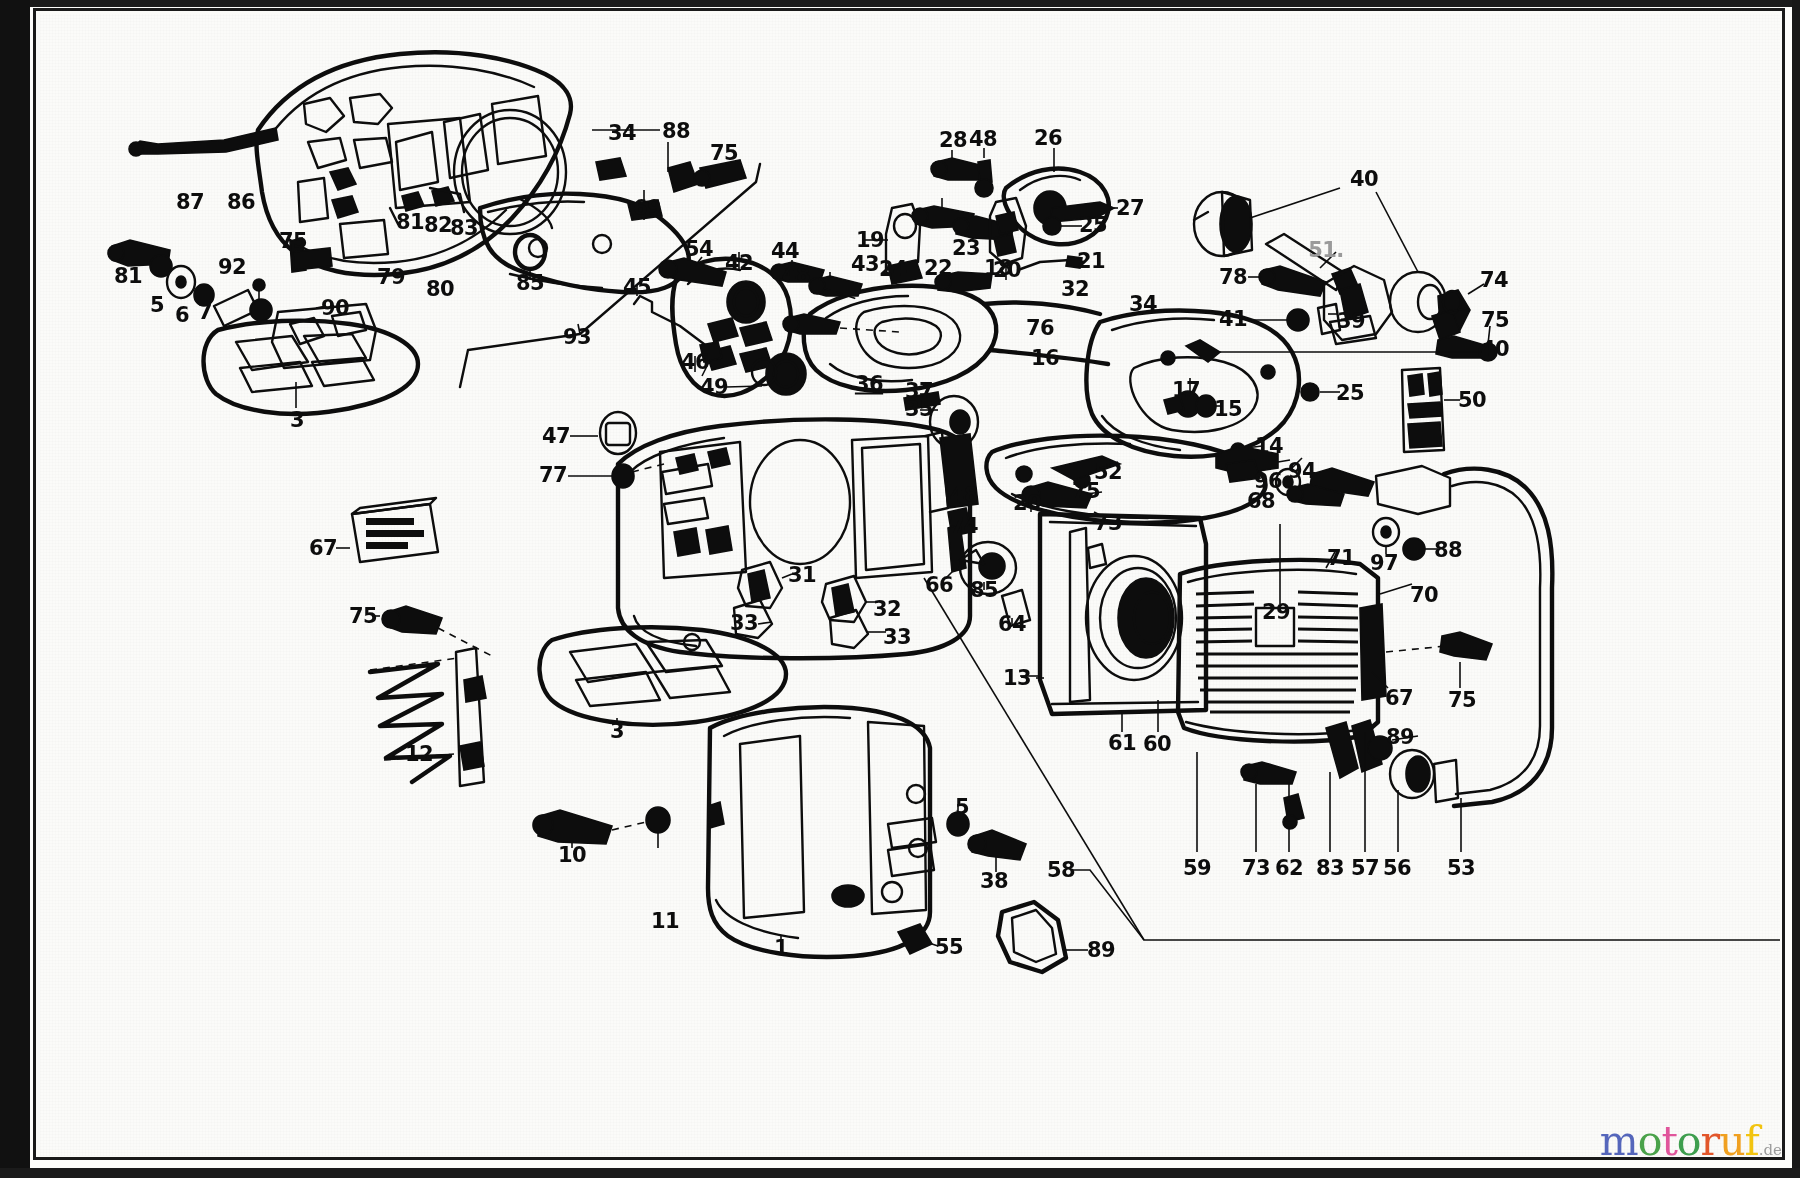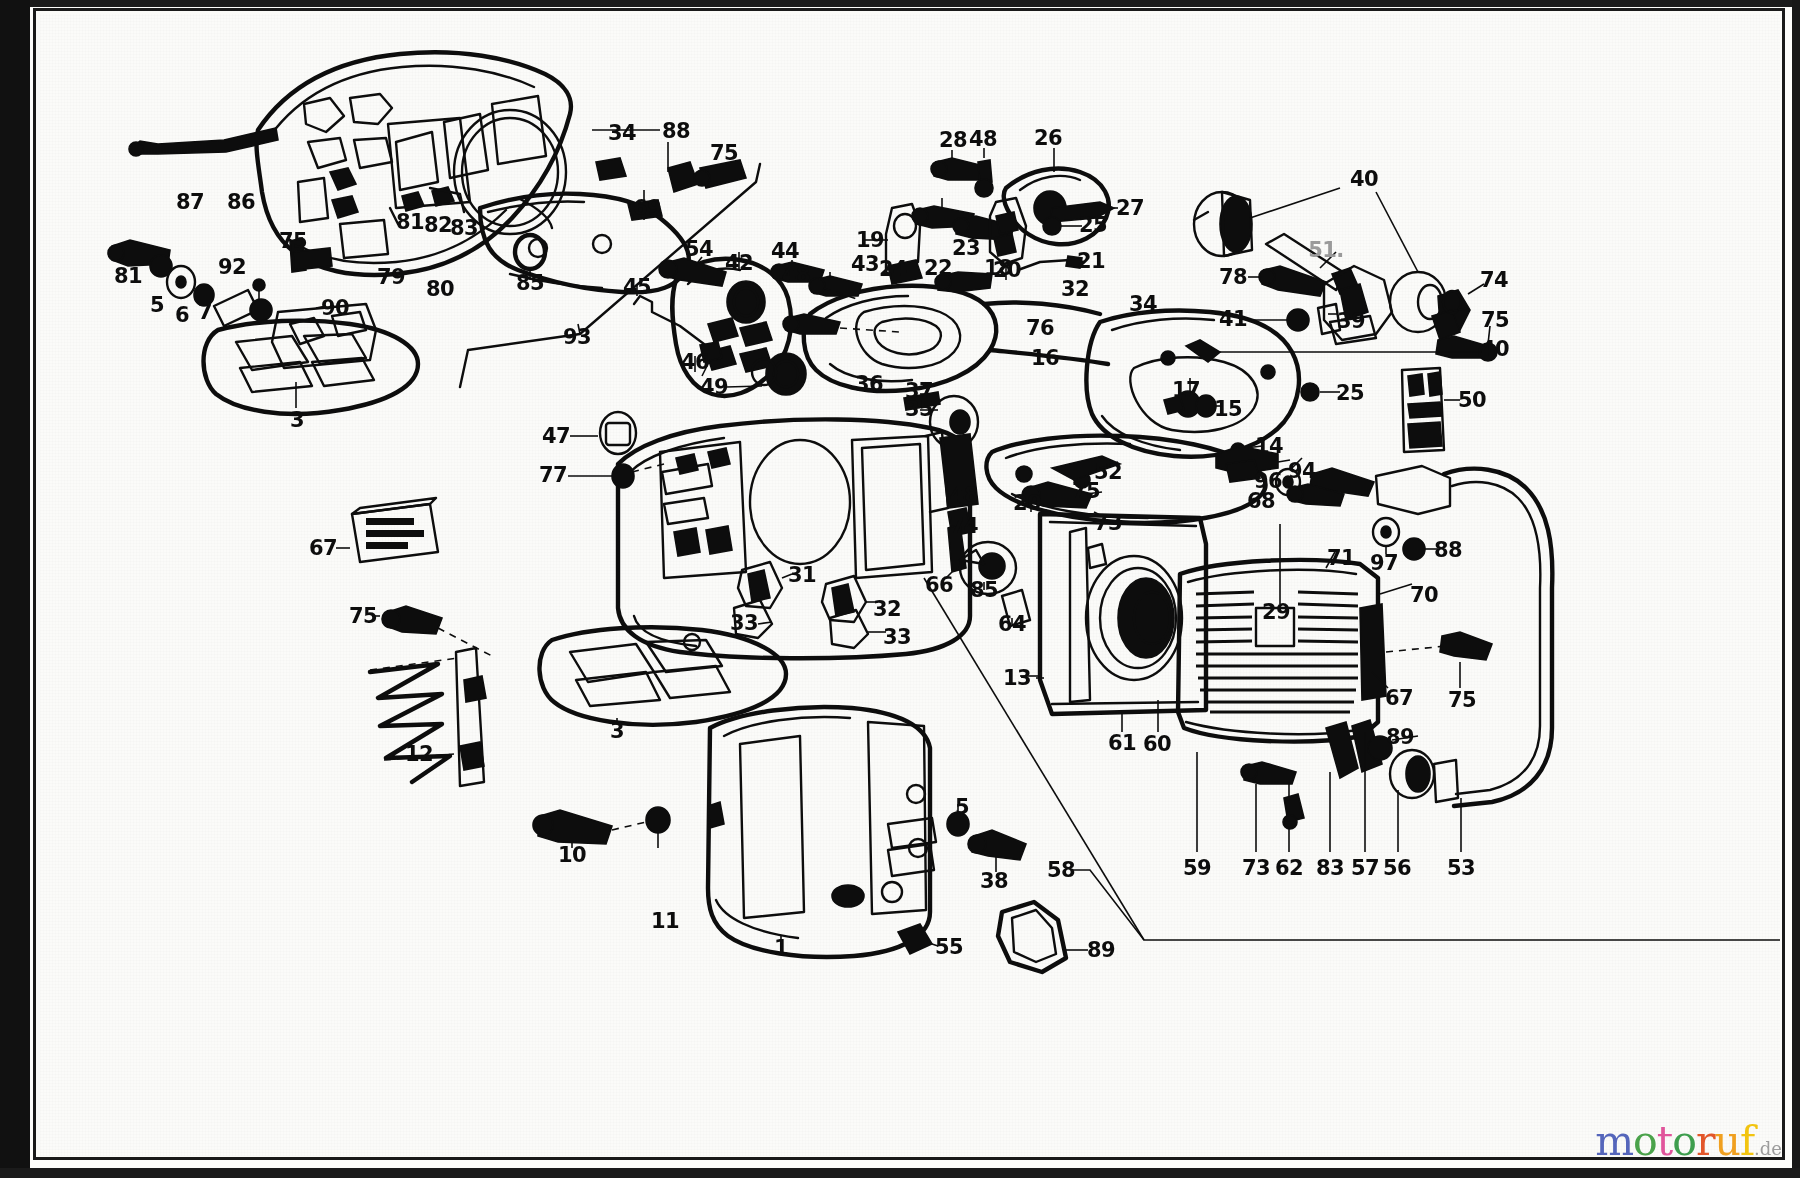--- a/index.html
+++ b/index.html
@@ -87,21 +87,21 @@
     right: 18px;
     bottom: 16px;
     font-family: "DejaVu Serif", serif;
     font-size: 41px;
     line-height: 1;
     letter-spacing: -1px;
     user-select: none;
   }
   .watermark span { font-weight: 400; }
   .wm-de {
-    font-size: 18px;
+    font-size: 15px;
     color: #9c9c9c;
     letter-spacing: 0;
   }
 </style>
 </head>
 <body>
 
 <div id="page">
 
   <div class="frame-top"></div>
@@ -655,21 +655,21 @@
       <div class="lbl" style="left: 983px; top: 139px;">48</div>
       <div class="lbl" style="left: 1048px; top: 138px;">26</div>
       <div class="lbl" style="left: 1130px; top: 208px;">27</div>
       <div class="lbl" style="left: 1093px; top: 225px;">25</div>
       <div class="lbl" style="left: 1007px; top: 270px;">20</div>
       <div class="lbl" style="left: 998px; top: 268px;">18</div>
       <div class="lbl" style="left: 1091px; top: 261px;">21</div>
       <div class="lbl" style="left: 1075px; top: 289px;">32</div>
       <div class="lbl" style="left: 1040px; top: 328px;">76</div>
       <div class="lbl" style="left: 1143px; top: 304px;">34</div>
-      <div class="lbl" style="left: 869px; top: 384px;">36</div>
+      <div class="lbl" style="left: 869px; top: 384px; text-decoration: underline;">36</div>
       <div class="lbl" style="left: 919px; top: 391px;">37</div>
       <div class="lbl" style="left: 919px; top: 409px;">35</div>
       <div class="lbl" style="left: 1045px; top: 358px;">16</div>
       <div class="lbl" style="left: 1186px; top: 390px;">17</div>
       <div class="lbl" style="left: 1228px; top: 409px;">15</div>
       <div class="lbl" style="left: 1269px; top: 446px;">14</div>
       <div class="lbl" style="left: 1350px; top: 393px;">25</div>
       <div class="lbl" style="left: 1364px; top: 179px;">40</div>
       <div class="lbl highlight" style="left: 1326px; top: 250px;">51.</div>
       <div class="lbl" style="left: 1233px; top: 277px;">78</div>

